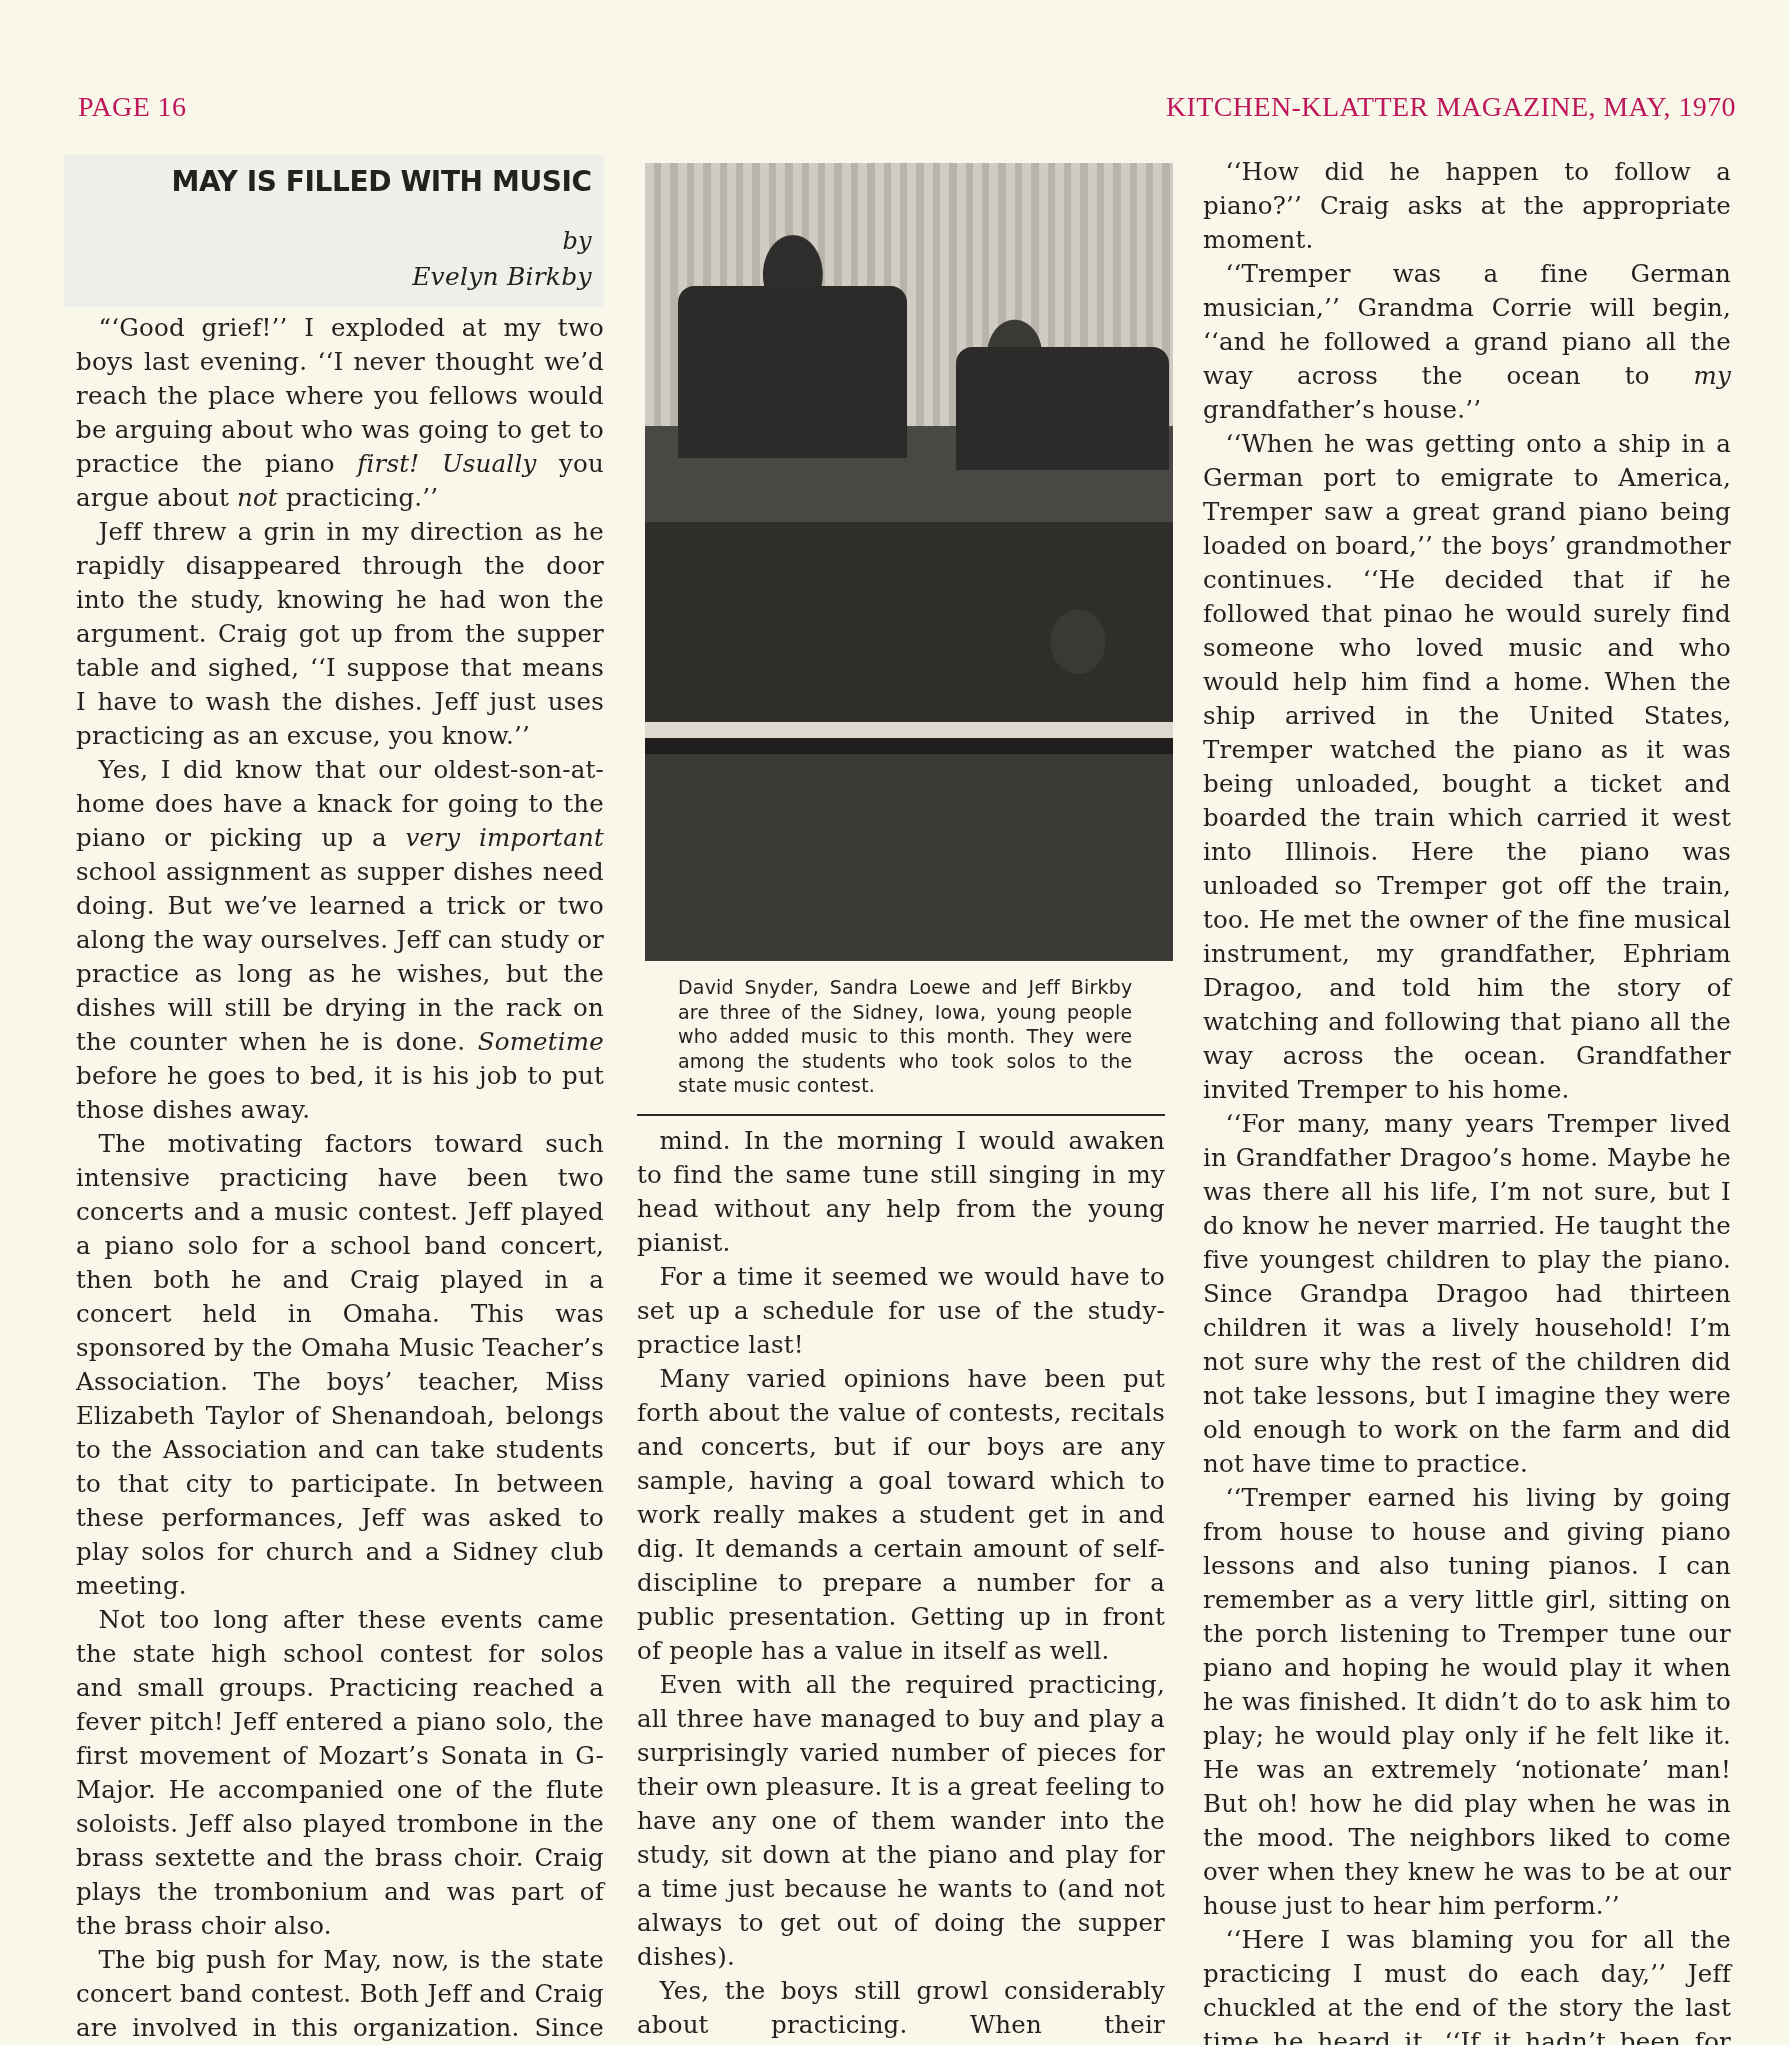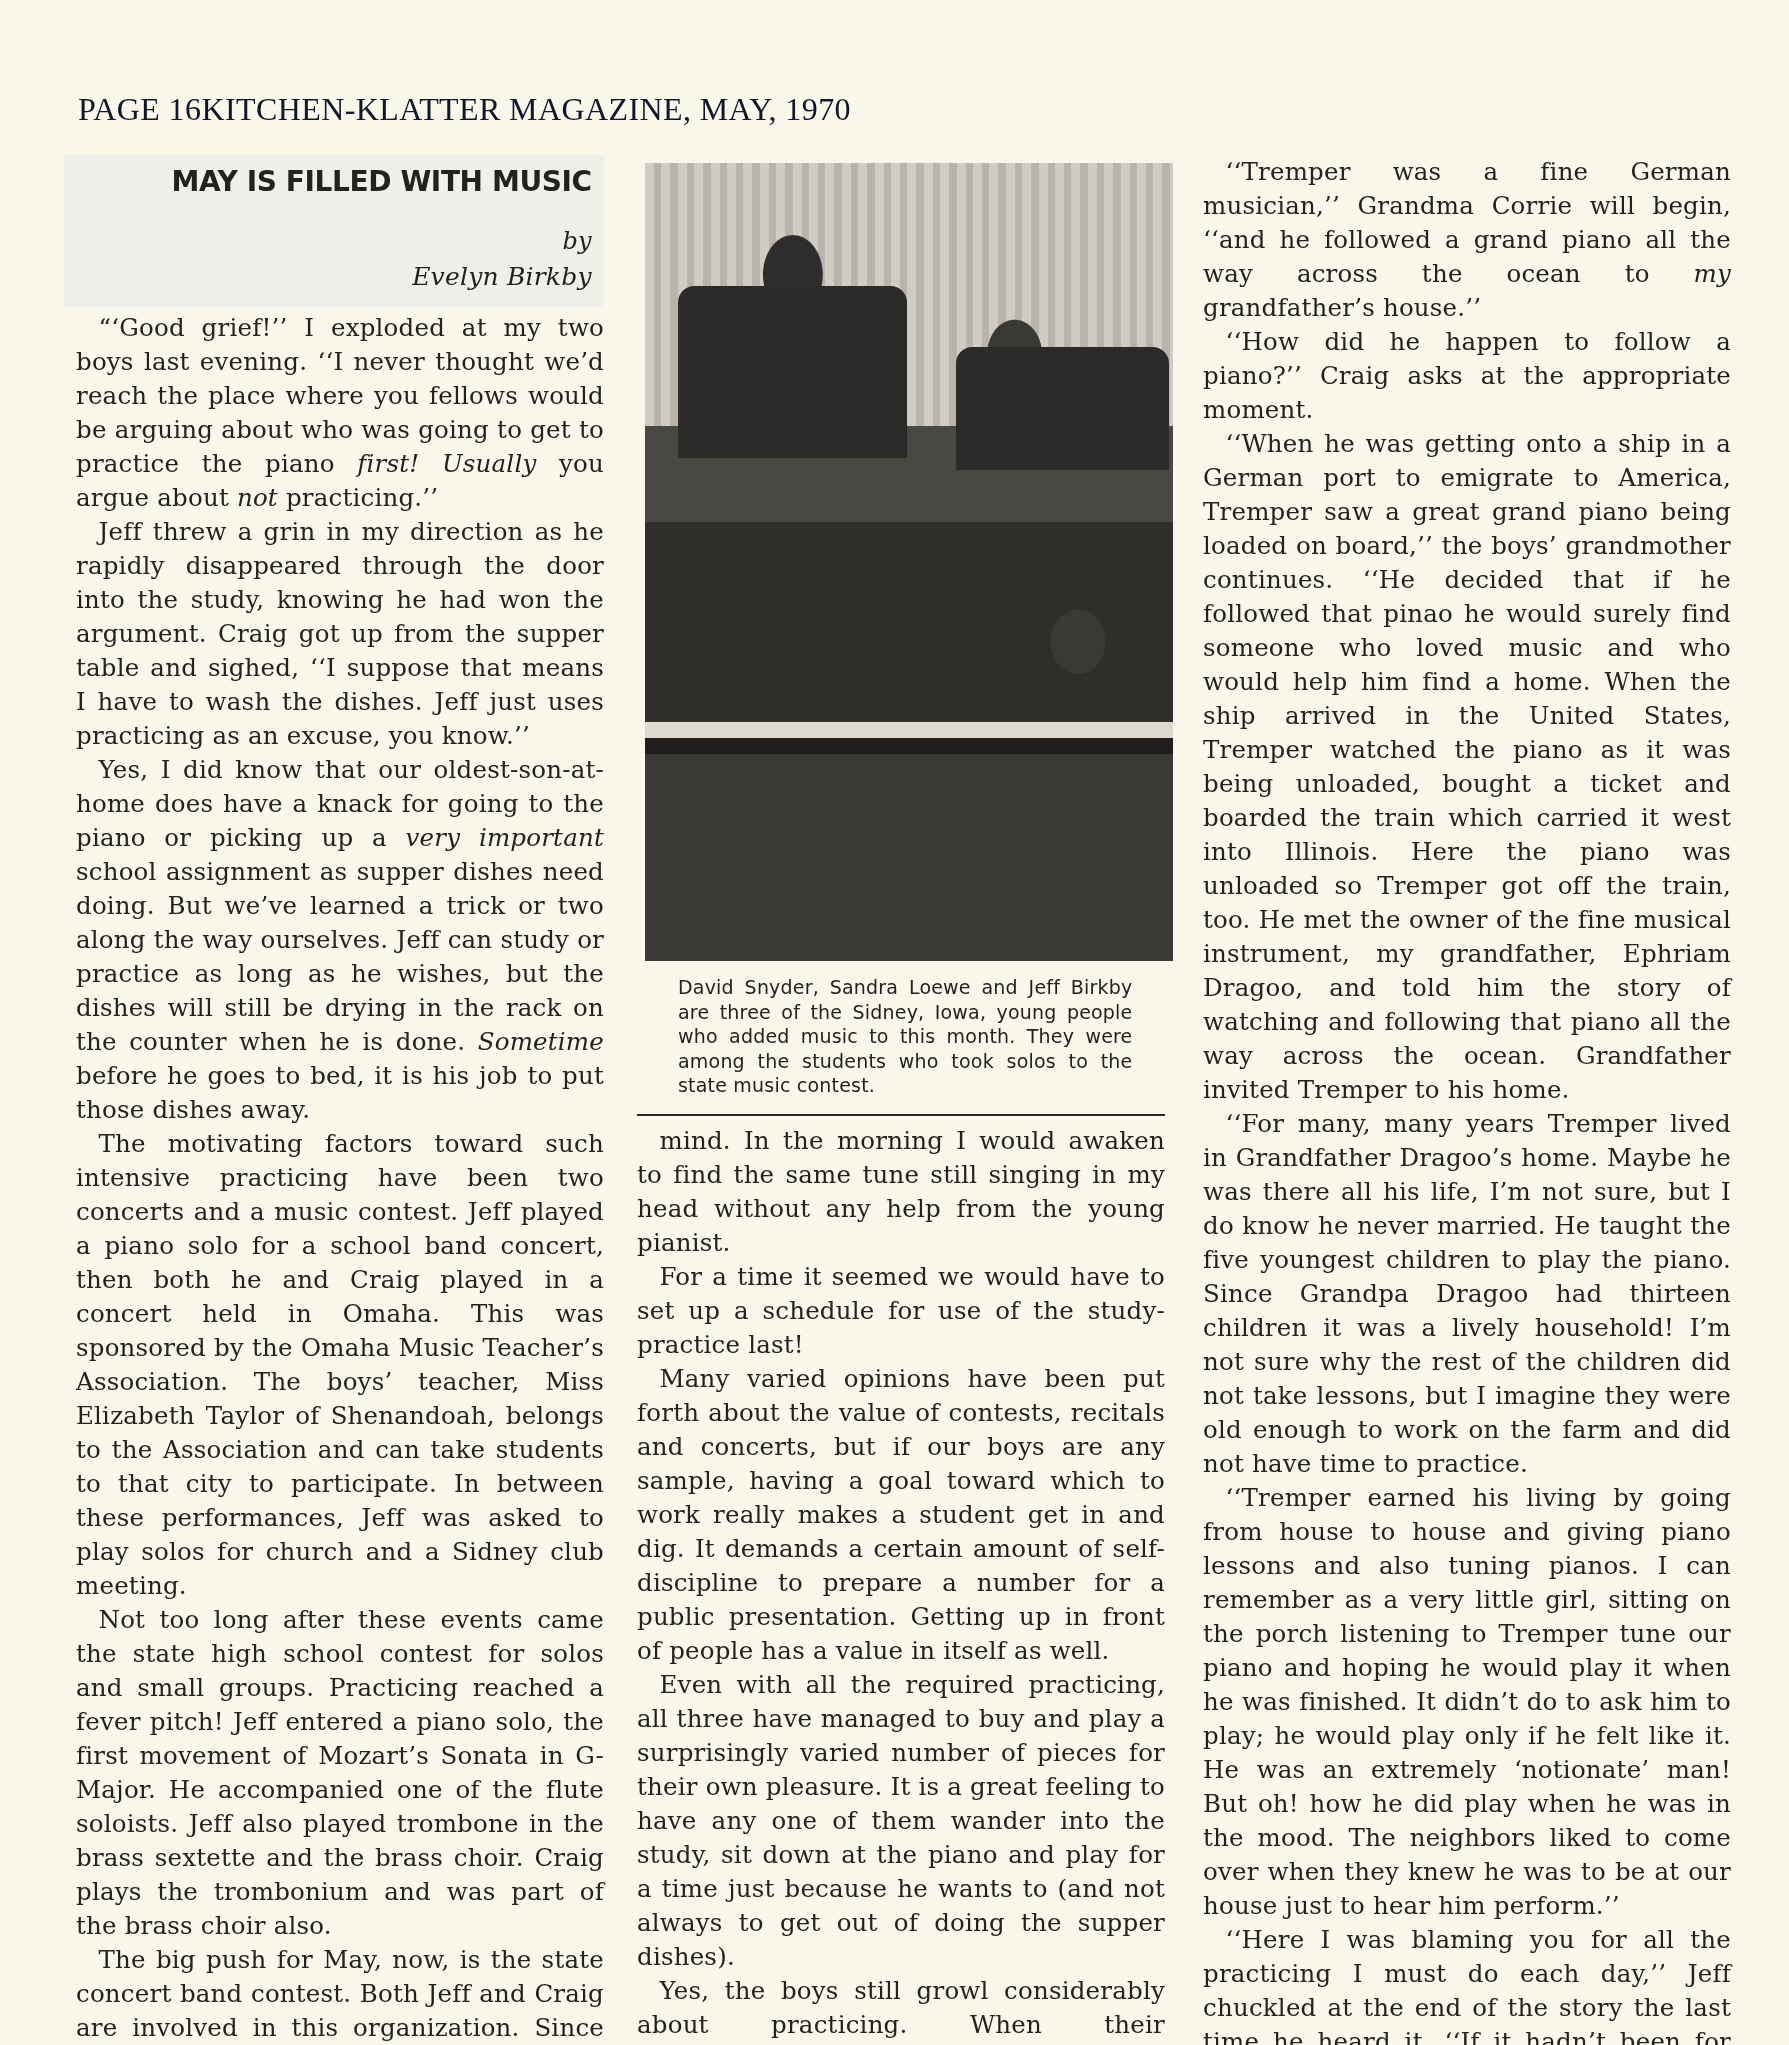--- a/index.html
+++ b/index.html
@@ -5,23 +5,23 @@
   html, body { margin: 0; padding: 0; }
   body {
     width: 1789px; height: 2611px;
     background: #f9f7ea;
     color: #232220;
     font-family: "DejaVu Serif", "Liberation Serif", serif;
     position: relative; overflow: hidden;
   }
   .running-head {
     position: absolute; top: 91px; left: 78px; right: 53px;
-    display: flex; justify-content: flex-start;
+    display: flex; justify-content: space-between;
     font-family: "Liberation Serif", serif;
-    font-size: 32px; letter-spacing: 0.4px; color: #0f172a;
+    font-size: 28px; letter-spacing: 0.4px; color: #be185d;
   }
   .col {
     position: absolute; top: 155px;
     font-size: 24.5px; line-height: 34px;
     text-align: justify; hyphens: manual;
     font-family: "DejaVu Serif", serif;
     letter-spacing: 0.2px;
   }
   .col p { margin: 0; text-indent: 22.5px; }
   .col1 { left: 76px; width: 528px; }
@@ -99,21 +99,21 @@
       <p>mind. In the morning I would awaken to find the same tune still singing in my head without any help from the young pianist.</p>
       <p>For a time it seemed we would have to set up a schedule for use of the study-practice last!</p>
       <p>Many varied opinions have been put forth about the value of contests, recitals and concerts, but if our boys are any sample, having a goal toward which to work really makes a student get in and dig. It demands a certain amount of self-discipline to prepare a number for a public presentation. Getting up in front of people has a value in itself as well.</p>
       <p>Even with all the required practicing, all three have managed to buy and play a surprisingly varied number of pieces for their own pleasure. It is a great feeling to have any one of them wander into the study, sit down at the piano and play for a time just because he wants to (and not always to get out of doing the supper dishes).</p>
       <p>Yes, the boys still growl considerably about practicing. When their Grandmother Corrie is here visiting, or whenever they go up to Des Moines to visit her at Wesley Acres, she has them play. Even though they scold at her and laughingly blame her for much of the talent which has made it necessary for them to work so hard, they love and admire their grandmother and treasure her judgment about their musical ability.</p>
     </div>
 </section>
 
 <section class="col col3">
   <div class="body">
+      <p>‘‘How did he happen to follow a piano?’’ Craig asks at the appropriate moment.</p>
       <p>‘‘Tremper was a fine German musician,’’ Grandma Corrie will begin, ‘‘and he followed a grand piano all the way across the ocean to <em>my</em> grandfather’s house.’’</p>
-      <p>‘‘How did he happen to follow a piano?’’ Craig asks at the appropriate moment.</p>
       <p>‘‘When he was getting onto a ship in a German port to emigrate to America, Tremper saw a great grand piano being loaded on board,’’ the boys’ grandmother continues. ‘‘He decided that if he followed that pinao he would surely find someone who loved music and who would help him find a home. When the ship arrived in the United States, Tremper watched the piano as it was being unloaded, bought a ticket and boarded the train which carried it west into Illinois. Here the piano was unloaded so Tremper got off the train, too. He met the owner of the fine musical instrument, my grandfather, Ephriam Dragoo, and told him the story of watching and following that piano all the way across the ocean. Grandfather invited Tremper to his home.</p>
       <p>‘‘For many, many years Tremper lived in Grandfather Dragoo’s home. Maybe he was there all his life, I’m not sure, but I do know he never married. He taught the five youngest children to play the piano. Since Grandpa Dragoo had thirteen children it was a lively household! I’m not sure why the rest of the children did not take lessons, but I imagine they were old enough to work on the farm and did not have time to practice.</p>
       <p>‘‘Tremper earned his living by going from house to house and giving piano lessons and also tuning pianos. I can remember as a very little girl, sitting on the porch listening to Tremper tune our piano and hoping he would play it when he was finished. It didn’t do to ask him to play; he would play only if he felt like it. He was an extremely ‘notionate’ man! But oh! how he did play when he was in the mood. The neighbors liked to come over when they knew he was to be at our house just to hear him perform.’’</p>
       <p>‘‘Here I was blaming you for all the practicing I must do each day,’’ Jeff chuckled at the end of the story the last time he heard it. ‘‘If it hadn’t been for Tremper following that piano and giving lessons maybe you wouldn’t have learned to play the piano and you wouldn’t have made Mom take lessons and she wouldn’t make me take lessons!’’</p>
     </div>
 </section>
 
 
 </body></html>

